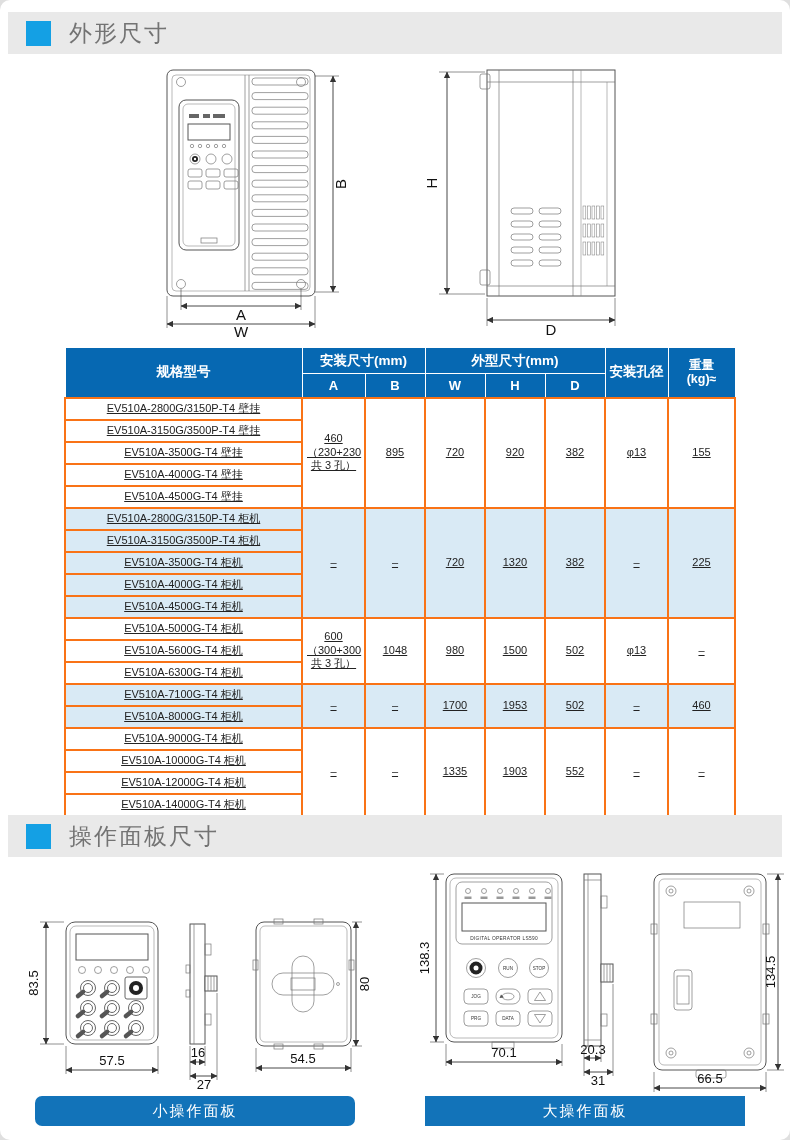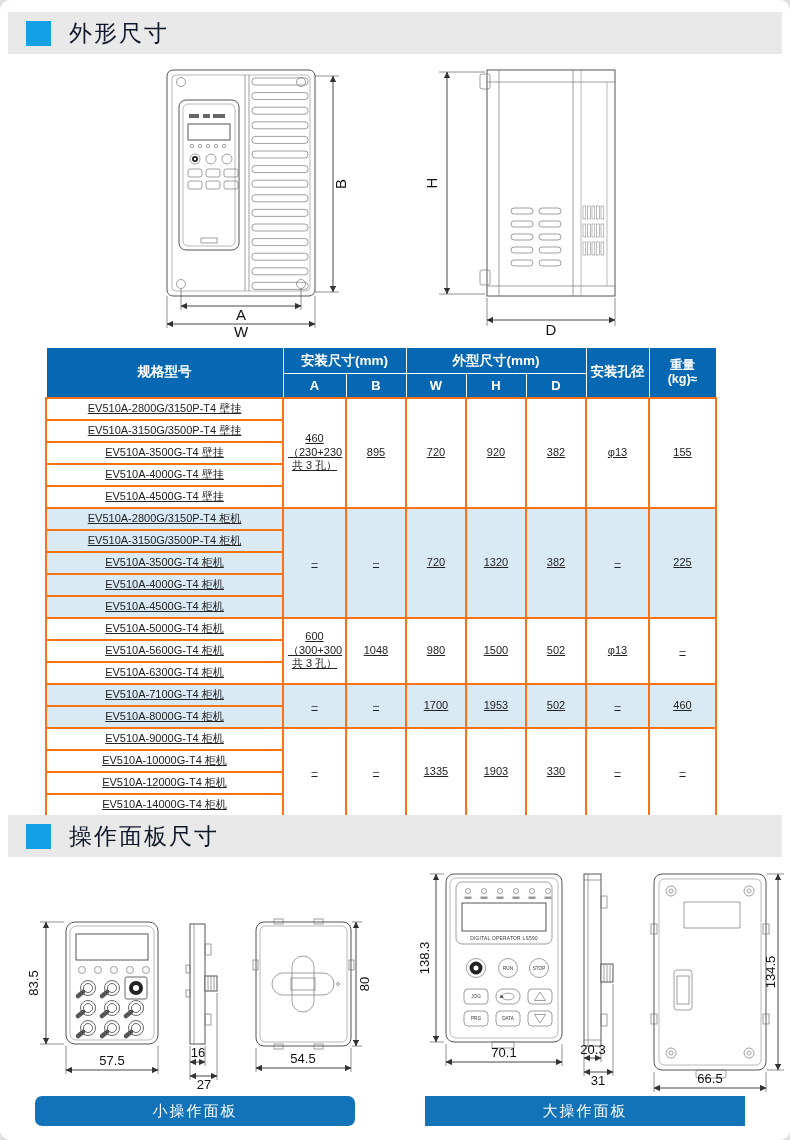--- a/index.html
+++ b/index.html
@@ -1,24 +1,24 @@
 <!DOCTYPE html>
 <html><head>
 <meta charset="utf-8">
 <style>
   html,body{margin:0;padding:0;background:#dfdfdf;}
   body{font-family:"Liberation Sans","DejaVu Sans",sans-serif;}
   .page{position:relative;width:790px;height:1140px;margin:0 auto;background:#ffffff;border-radius:10px;overflow:hidden;}
   
   .sec-bar{position:absolute;left:8px;width:774px;height:42px;background:#e9e9e9;display:flex;align-items:center;}
   .sec-bar .bullet{width:25px;height:25px;background:#14a0e4;margin-left:18px;flex:0 0 auto;}
-  .sec-bar .sec-text{margin-left:18px;font-size:23px;color:#0f172a;font-weight:500;letter-spacing:2px;}
+  .sec-bar .sec-text{margin-left:18px;font-size:23px;color:#737373;font-weight:500;letter-spacing:2px;}
   #sec1{top:12px;} #sec2{top:815px;}
   
-  table.spec{position:absolute;left:45px;top:347px;width:670px;border-collapse:collapse;table-layout:fixed;font-size:11px;color:#222;}
+  table.spec{position:absolute;left:64px;top:347px;width:670px;border-collapse:collapse;table-layout:fixed;font-size:11px;color:#222;}
   table.spec th{background:#0668b2;color:#fff;font-weight:600;border:1px solid #ffffff;padding:0;}
   table.spec thead tr:first-child{height:26px;}
   table.spec thead tr:last-child{height:24px;}
   table.spec thead tr:first-child th{font-size:13.5px;}
   table.spec thead tr:last-child th{font-size:13px;}
   table.spec th .wline{line-height:1.15;font-size:12.5px;}
   table.spec td{border:2px solid #f97316;text-align:center;padding:0 4px;height:20px;line-height:1.25;background:#fff;text-decoration:underline;}
   table.spec tr.shade td{background:#d9eaf5;}
   table.spec td.model{font-size:11px;}
   table.spec td.val{font-size:11px;}
@@ -291,21 +291,21 @@
       <tr class="shade">
           <td class="model">EV510A-8000G-T4 柜机</td>
         </tr>
 
       <tr>
         <td class="model">EV510A-9000G-T4 柜机</td>
         <td class="val" rowspan="4">–</td>
         <td class="val" rowspan="4">–</td>
         <td class="val" rowspan="4">1335</td>
         <td class="val" rowspan="4">1903</td>
-        <td class="val" rowspan="4">330</td>
+        <td class="val" rowspan="4">552</td>
         <td class="val" rowspan="4">–</td>
         <td class="val" rowspan="4">–</td>
       </tr>
       <tr>
           <td class="model">EV510A-10000G-T4 柜机</td>
         </tr>
       <tr>
           <td class="model">EV510A-12000G-T4 柜机</td>
         </tr>
       <tr>

